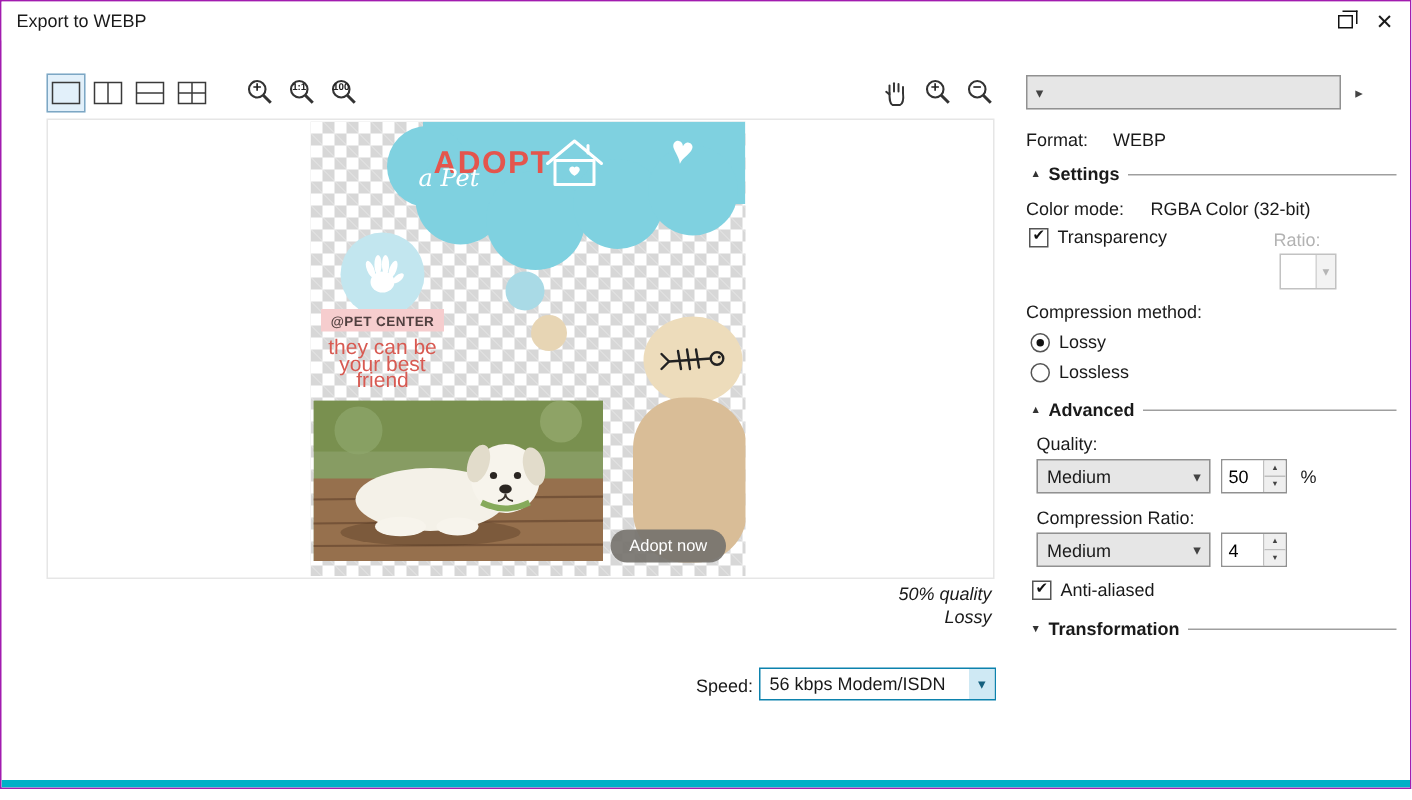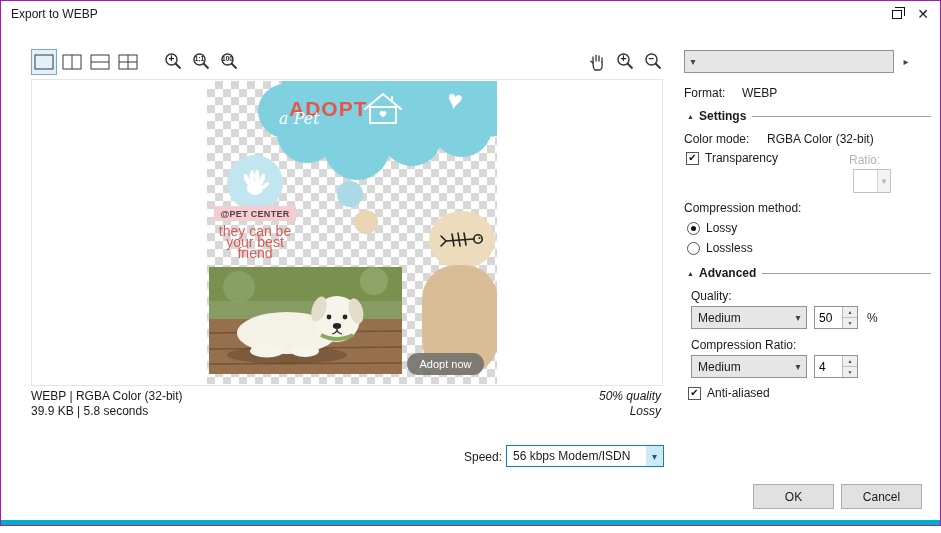--- a/index.html
+++ b/index.html
@@ -281,24 +281,20 @@
         <circle cx="120" cy="50" r="2.4" fill="#2a2521"></circle>
         <circle cx="136" cy="50" r="2.4" fill="#2a2521"></circle>
         <ellipse cx="128" cy="59" rx="4.2" ry="3" fill="#2a2521"></ellipse>
         <path d="M128 62 q0 4 -5 5 M128 62 q0 4 5 5" fill="none" stroke="#3a332c" stroke-width="1.2"></path>
       </svg>
 
       <div class="cta">Adopt now</div>
     </div>
   </div>
 
-  <div class="status-left">
-    <div>WEBP  |  RGBA Color (32-bit)</div>
-    <div>39.9 KB  |  5.8 seconds</div>
-  </div>
   <div class="status-right">
     <div>50% quality</div>
     <div>Lossy</div>
   </div>
 
   <span class="speed-label">Speed:</span>
   <div class="combo speed" style="left:505px;top:444px;width:158px;height:22px">
     <span class="combo-text">56 kbps Modem/ISDN</span>
     <span class="combo-arrow">▾</span>
   </div>
@@ -382,22 +378,21 @@
     </span>
   </div>
 
   <div class="row" style="left:687px;top:385px">
     <span class="checkbox">
       <span class="checkmark">✔</span>
     </span>
     <span>Anti-aliased</span>
   </div>
 
-
-  <div class="btn" style="left:752px;top:483px">
-    <span>OK</span>
-  </div>
-  <div class="btn" style="left:840px;top:483px">
-    <span>Cancel</span>
-  </div>
+  <div class="section-header" style="left:686px;top:411px;width:244px">
+    <span class="tri">▼</span>
+    <span class="sec-label">Transformation</span>
+    <span class="sec-line"></span>
+  </div>
+
 
   <div class="bottom-strip"></div>
 </div>
 
 </body></html>

